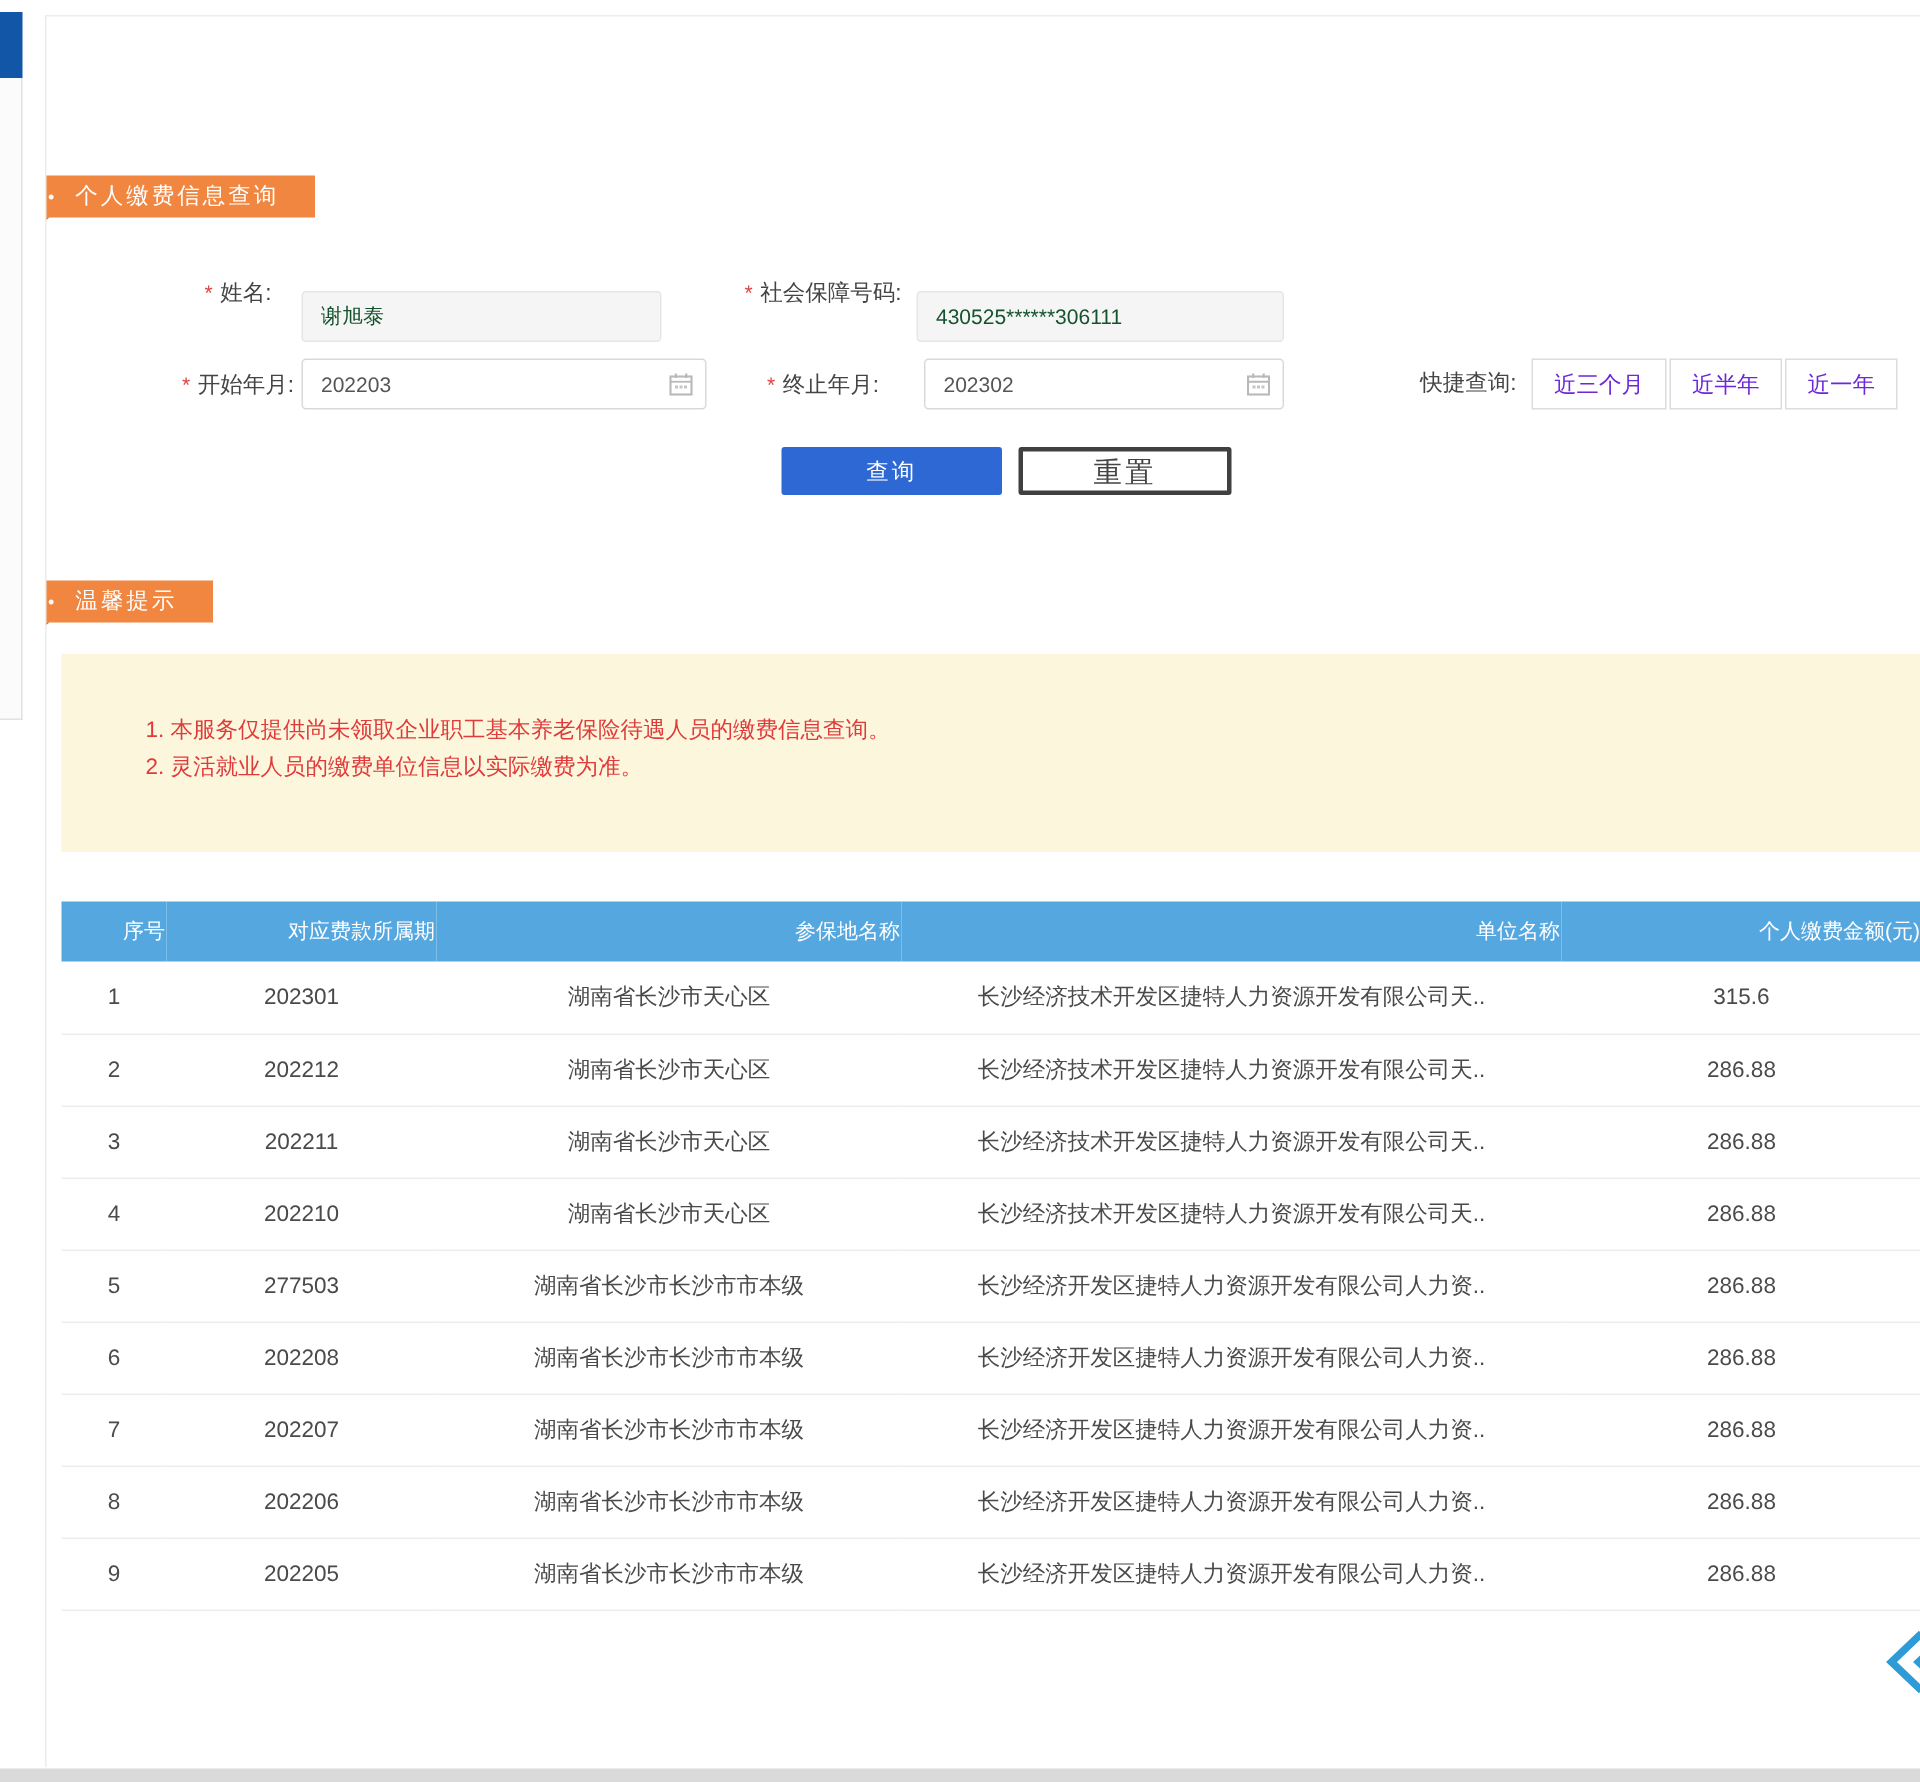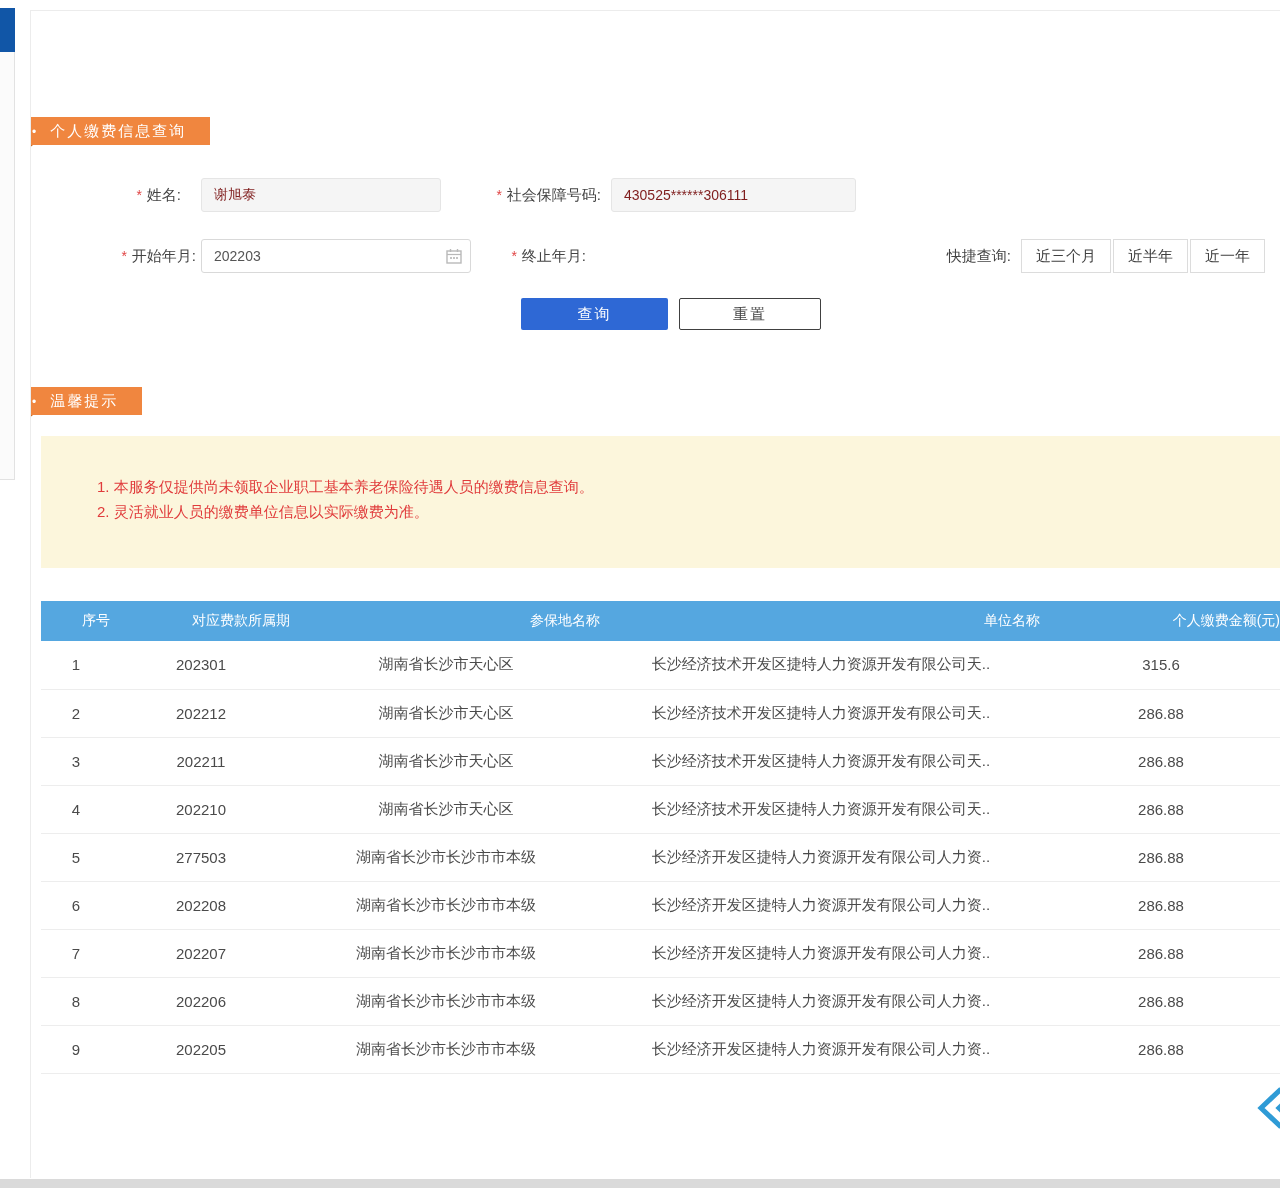--- a/index.html
+++ b/index.html
@@ -41,34 +41,34 @@
   .lbl-quick { left:880px; top:228px; width:100px; }
 
   .input-wrap { position:absolute; height:34px; }
   .wrap-name  { left:170px; top:167px; width:240px; }
   .wrap-ssn   { left:580px; top:167px; width:245px; }
   .wrap-start { left:170px; top:228px; width:270px; }
   .wrap-end   { left:585px; top:228px; width:240px; }
 
   .tinput { width:100%; height:34px; border:1px solid #d9d9d9; border-radius:3px;
     font-size:14px; padding:0 32px 0 12px; color:#555; font-family:inherit; background:#fff; outline:none; }
-  .tinput.disabled { background:#f5f5f5; color:#7f1d1d; border-color:#e5e5e5; padding-right:12px; }
+  .tinput.disabled { background:#f5f5f5; color:#14532d; border-color:#e5e5e5; padding-right:12px;margin-top:16px; }
 
   .cal-icon { position:absolute; right:9px; top:9px; width:16px; height:16px; cursor:pointer; }
 
   .quick-group { position:absolute; left:990px; top:228px; display:flex; }
-  .qbtn { height:34px; border:1px solid #dcdcdc; background:#fff; color:#404040;
+  .qbtn { height:34px; border:1px solid #dcdcdc; background:#fff; color:#6d28d9;
     font-size:15px; padding:0 14px; margin-left:2px; font-family:inherit; cursor:pointer; white-space:nowrap; }
   .qbtn:first-child { margin-left:0; }
 
   .btn-query { position:absolute; left:490px; top:287px; width:147px; height:32px;
     background:#2e68d5; color:#fff; border:none; border-radius:2px; font-size:15px;
     font-family:inherit; letter-spacing:2px; cursor:pointer; }
   .btn-reset { position:absolute; left:648px; top:287px; width:142px; height:32px;
-    background:#fff; color:#444; border:1px solid #404040; border-radius:2px; font-size:15px;
+    background:#fff; color:#444; border:3px solid #404040; border-radius:2px; font-size:19px;
     font-family:inherit; letter-spacing:2px; cursor:pointer; }
 
   .notice { position:absolute; left:10px; top:425px; width:1240px; height:132px;
     background:#fcf6dc; padding:38px 20px 0 56px; }
   .notice p { margin:0; line-height:25px; font-size:15px; color:#e03b3b; }
 
   .table-wrap { position:absolute; left:10px; top:590px; width:1240px; }
   table { width:100%; border-collapse:collapse; table-layout:fixed; }
   col.c0 { width:70px; } col.c1 { width:180px; } col.c2 { width:310px; }
   col.c3 { width:440px; } col.c4 { width:240px; }
@@ -113,20 +113,32 @@
         <line x1="1" y1="6.5" x2="15" y2="6.5" stroke="#b9b9b9" stroke-width="1.2"></line>
         <line x1="4.5" y1="1" x2="4.5" y2="4" stroke="#b9b9b9" stroke-width="1.4"></line>
         <line x1="11.5" y1="1" x2="11.5" y2="4" stroke="#b9b9b9" stroke-width="1.4"></line>
         <rect x="4" y="9" width="2" height="2" fill="#c4c4c4"></rect>
           <rect x="7" y="9" width="2" height="2" fill="#c4c4c4"></rect>
           <rect x="10" y="9" width="2" height="2" fill="#c4c4c4"></rect>
       </svg>
     </div>
 
     <div class="flabel lbl-end"><span class="req">*</span><span>终止年月:</span></div>
+    <div class="input-wrap wrap-end">
+      <input class="tinput" value="202302" style="">
+      <svg class="cal-icon" viewBox="0 0 16 16">
+        <rect x="1" y="3" width="14" height="12" fill="none" stroke="#b9b9b9" stroke-width="1.4"></rect>
+        <line x1="1" y1="6.5" x2="15" y2="6.5" stroke="#b9b9b9" stroke-width="1.2"></line>
+        <line x1="4.5" y1="1" x2="4.5" y2="4" stroke="#b9b9b9" stroke-width="1.4"></line>
+        <line x1="11.5" y1="1" x2="11.5" y2="4" stroke="#b9b9b9" stroke-width="1.4"></line>
+        <rect x="4" y="9" width="2" height="2" fill="#c4c4c4"></rect>
+          <rect x="7" y="9" width="2" height="2" fill="#c4c4c4"></rect>
+          <rect x="10" y="9" width="2" height="2" fill="#c4c4c4"></rect>
+      </svg>
+    </div>
 
     <div class="flabel lbl-quick">快捷查询:</div>
     <div class="quick-group">
       <button class="qbtn">近三个月</button>
       <button class="qbtn">近半年</button>
       <button class="qbtn">近一年</button>
     </div>
 
     <button class="btn-query">查询</button>
     <button class="btn-reset">重置</button>

